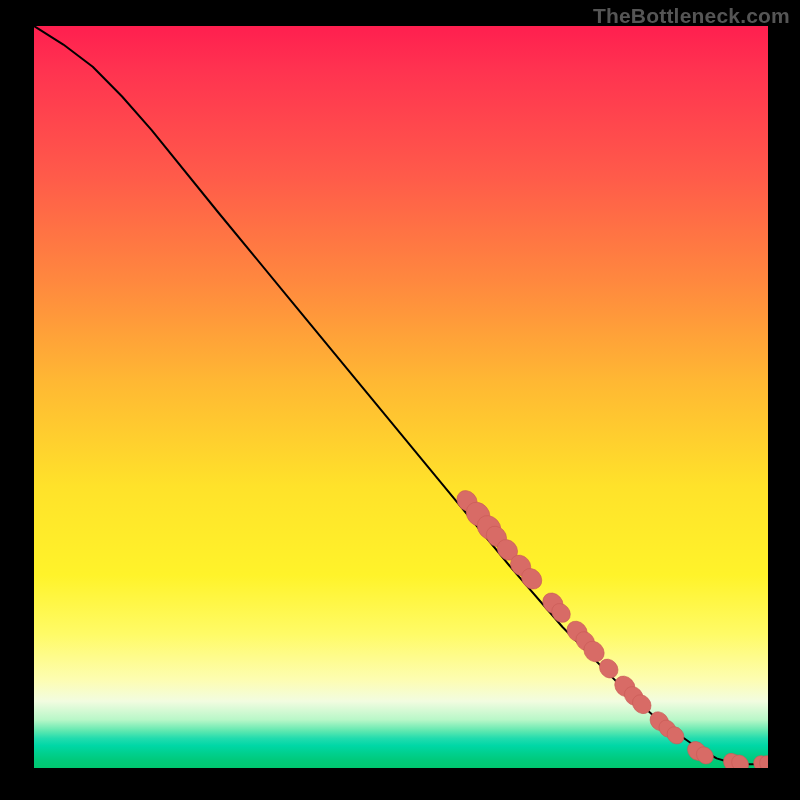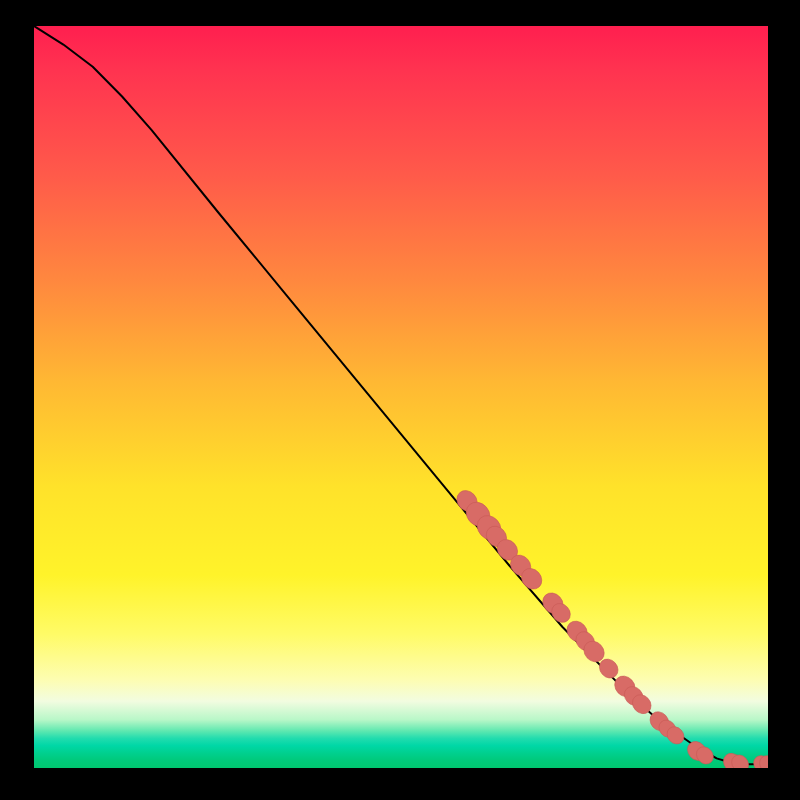--- a/index.html
+++ b/index.html
@@ -78,20 +78,21 @@
   .pt {
     fill: #d86b66;
     stroke: #c85a55;
     stroke-width: 0.6;
   }
 </style>
 </head>
 <body>
 
 <div class="frame">
+  <div class="watermark">TheBottleneck.com</div>
   <div class="plot">
     <div class="grad"></div>
     <svg class="curve" viewBox="0 0 734 742" preserveAspectRatio="none">
       <path id="chart-curve" class="curve-path" d="M0.00 0.00 L29.36 18.55 L58.72 40.81 L88.08 70.49 L117.44 103.88 L183.50 185.50 L256.90 274.54 L330.30 363.58 L403.70 452.62 L477.10 541.66 L528.48 601.02 L587.20 660.38 L623.90 693.77 L660.60 719.74 L682.62 732.35 L697.30 736.81 L711.98 738.29 L734.00 738.29" stroke="#000000"></path>
       <g id="chart-points-group">
           <ellipse cx="433.06" cy="474.88" rx="11.01" ry="9.35" class="pt" fill="#d86b66" stroke="#c85a55" transform="rotate(48 433.06 474.88)"></ellipse>
           <ellipse cx="444.07" cy="488.24" rx="12.84" ry="10.91" class="pt" fill="#d86b66" stroke="#c85a55" transform="rotate(48 444.07 488.24)"></ellipse>
           <ellipse cx="455.08" cy="501.59" rx="12.84" ry="10.91" class="pt" fill="#d86b66" stroke="#c85a55" transform="rotate(48 455.08 501.59)"></ellipse>
           <ellipse cx="462.42" cy="510.50" rx="11.01" ry="9.35" class="pt" fill="#d86b66" stroke="#c85a55" transform="rotate(48 462.42 510.50)"></ellipse>
           <ellipse cx="473.43" cy="523.85" rx="11.01" ry="9.35" class="pt" fill="#d86b66" stroke="#c85a55" transform="rotate(48 473.43 523.85)"></ellipse>

